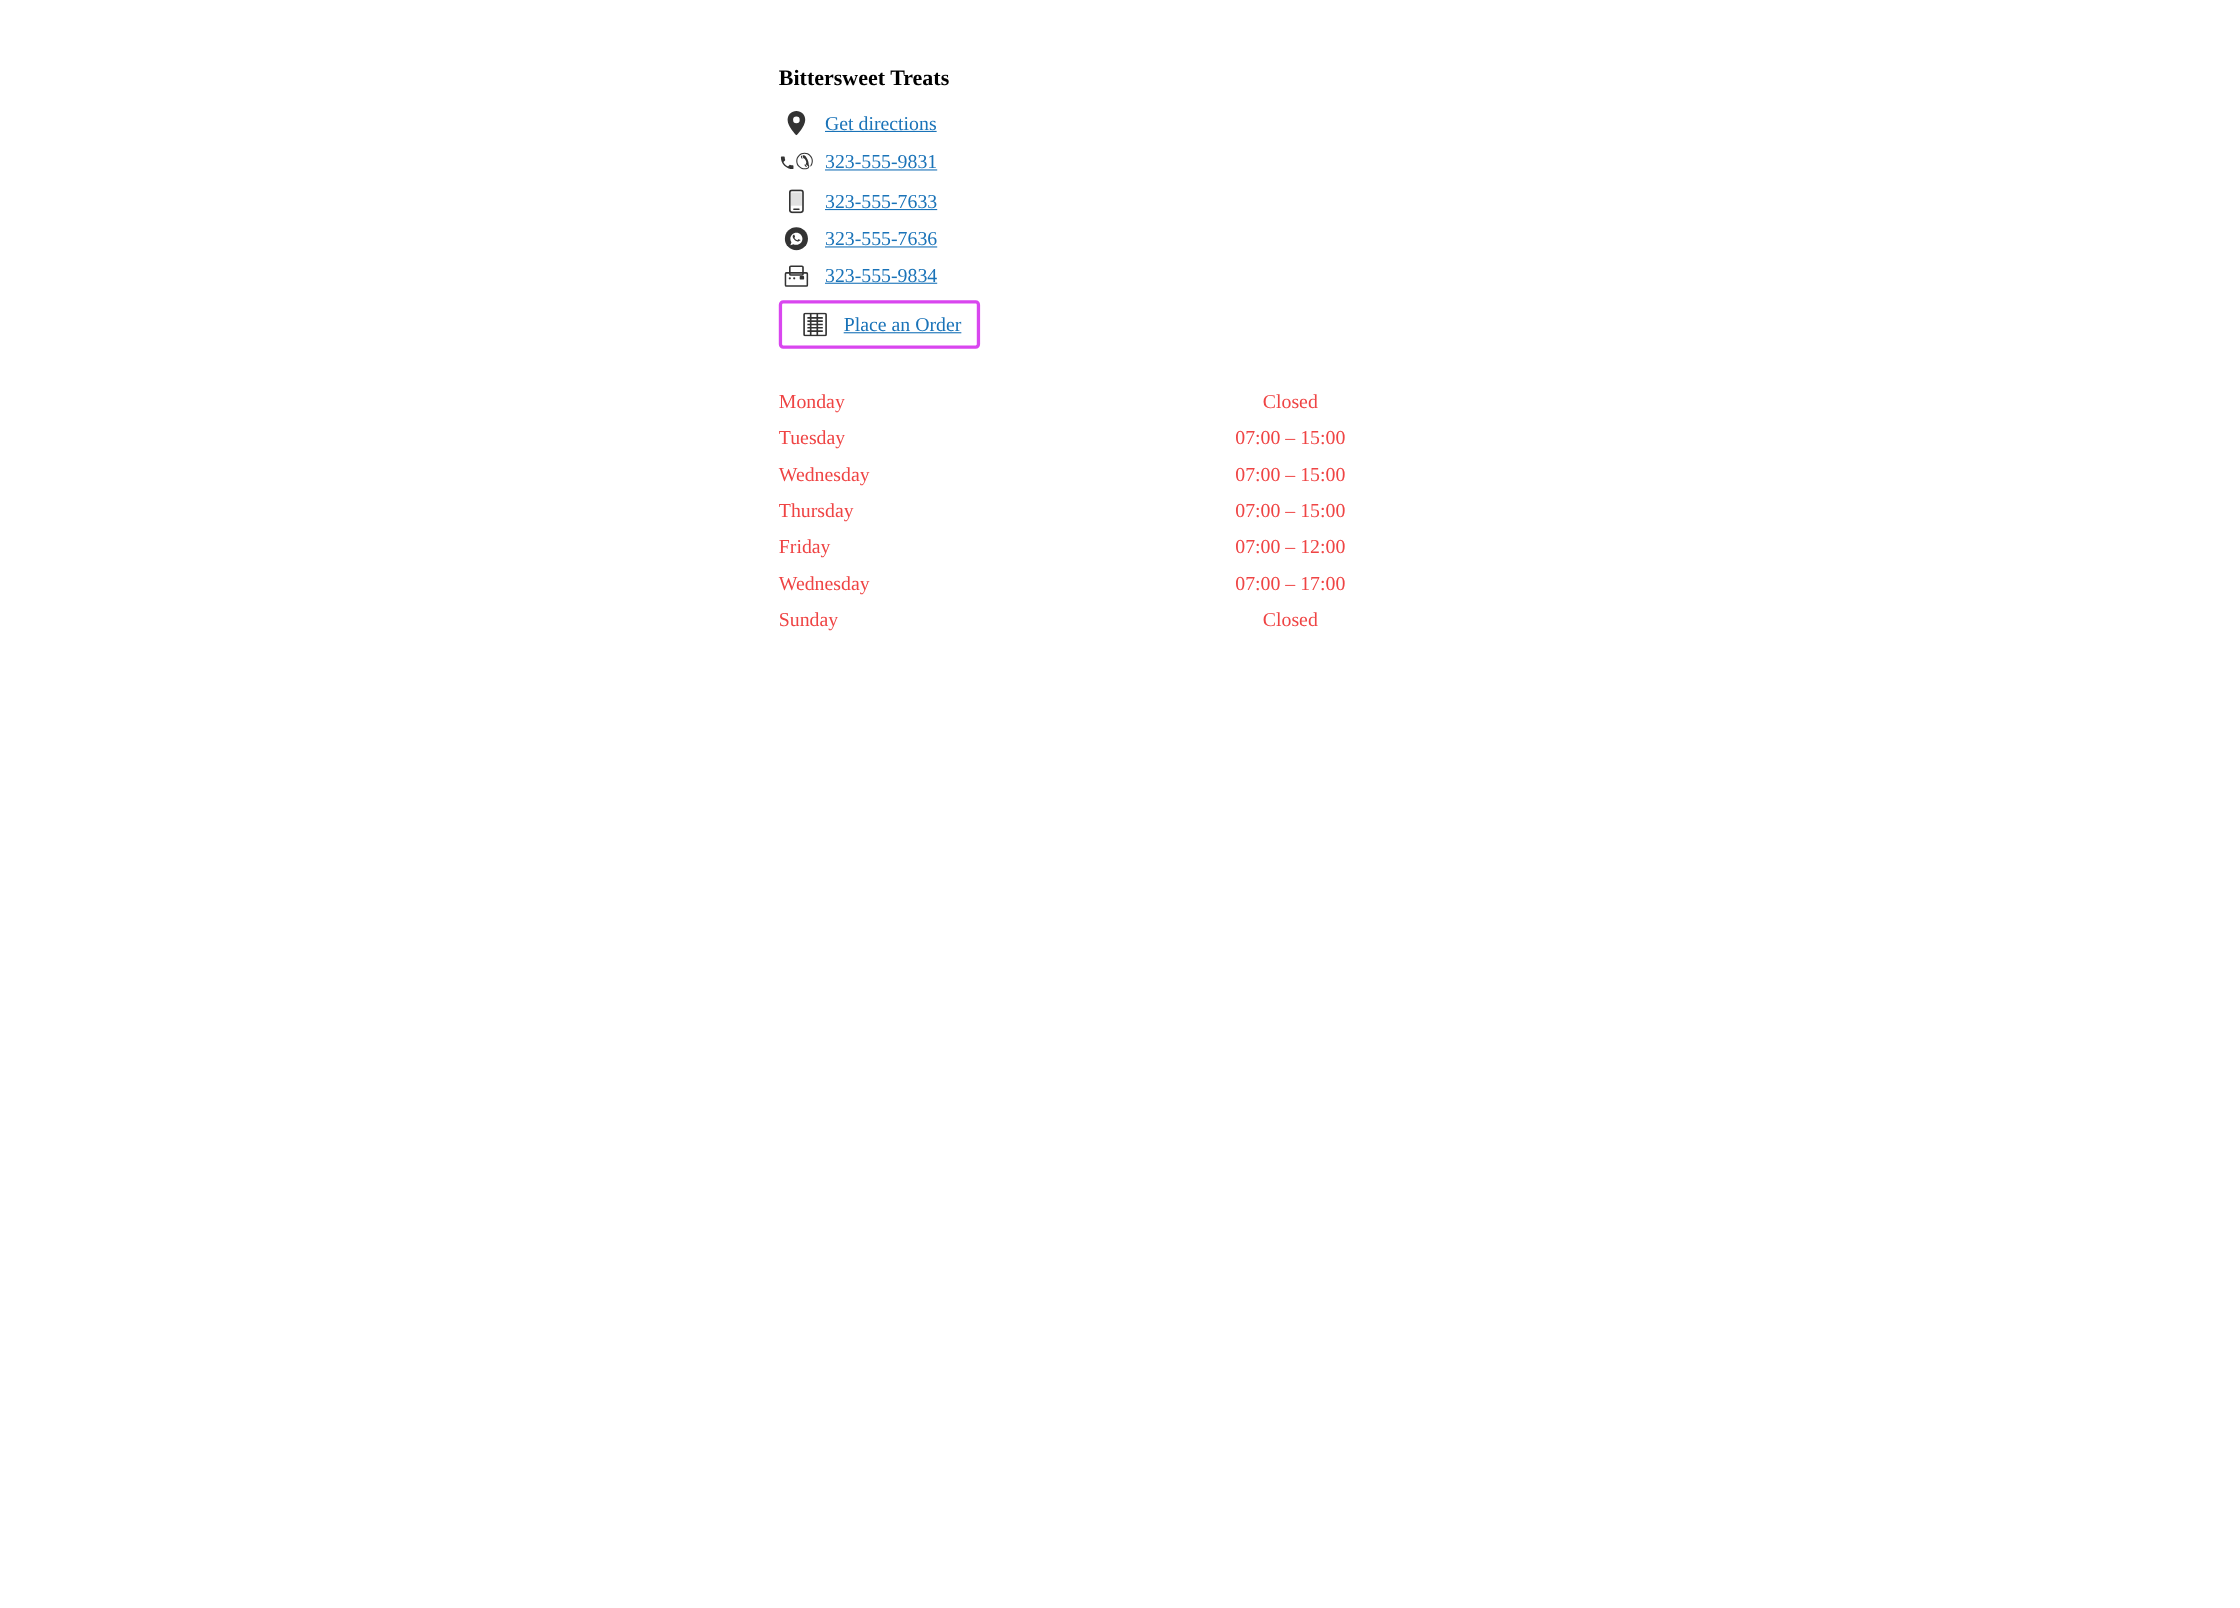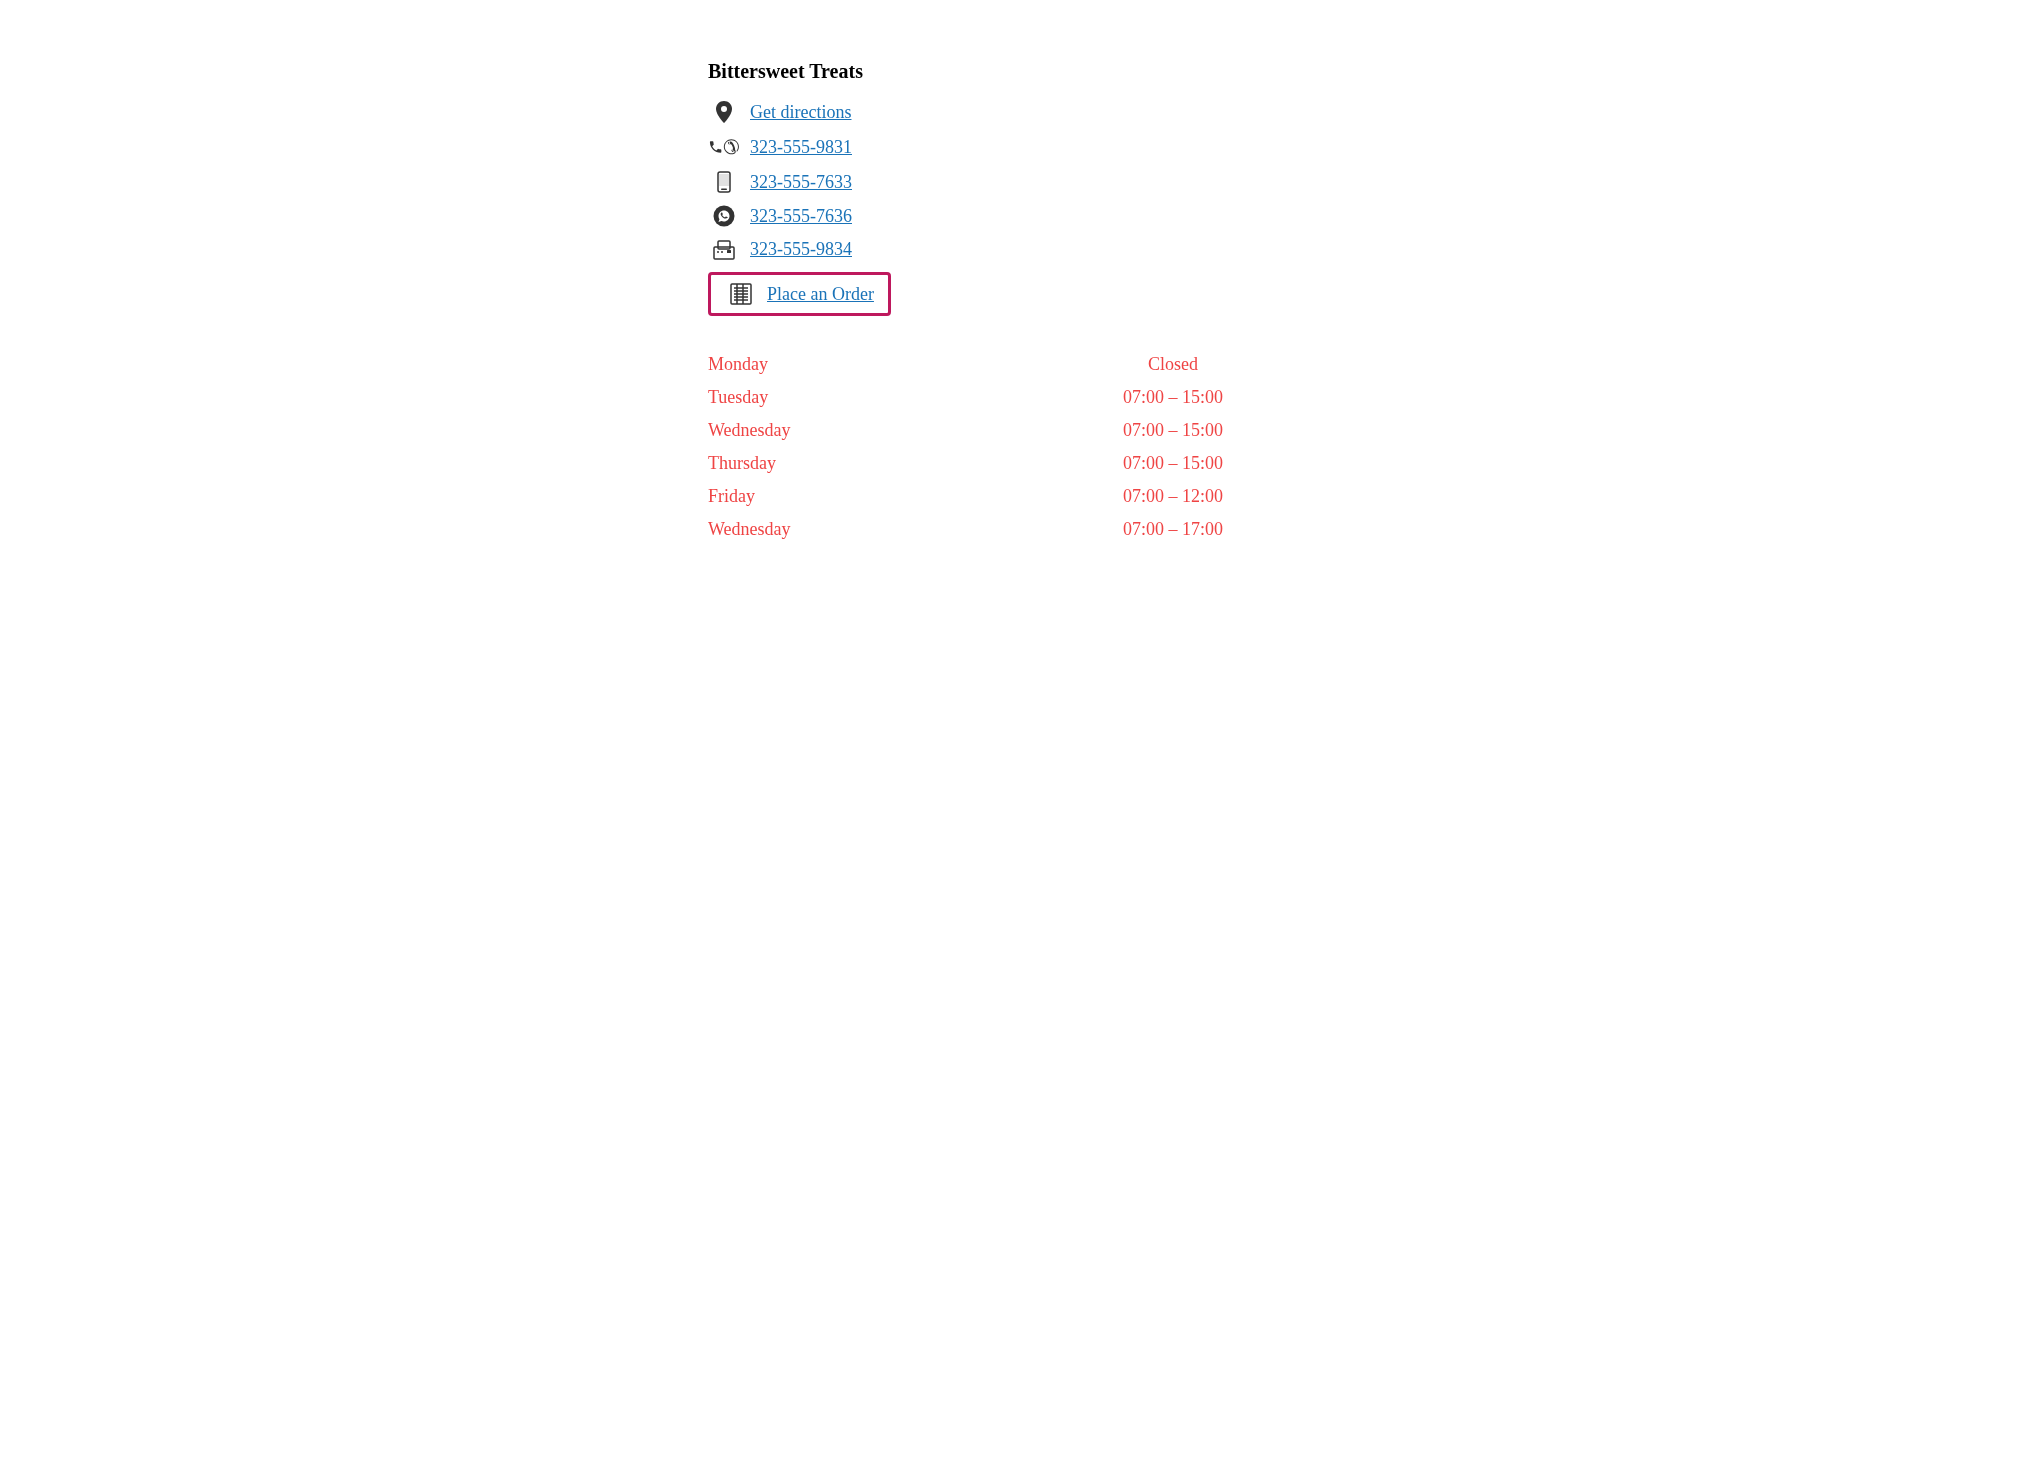--- a/index.html
+++ b/index.html
@@ -191,21 +191,21 @@
           <circle cx="5" cy="12" r="1" fill="#333"></circle>
           <circle cx="9" cy="12" r="1" fill="#333"></circle>
         </svg>
       </span>
       <a class="contact-link" href="tel:3235559834">
         <span>323-555-9834</span>
       </a>
     </li>
 
     <li class="place-order-item">
-      <div class="place-order-wrapper" style="border: 3px solid #be185d; border-radius: 4px; padding: 8px 14px; display: inline-flex; align-items: center;">
+      <div class="place-order-wrapper" style="border: 3px solid #d946ef; border-radius: 4px; padding: 8px 14px; display: inline-flex; align-items: center;">
         <span class="contact-icon" style="margin-right:10px;">
           <svg width="22" height="22" viewBox="0 0 22 22" xmlns="http://www.w3.org/2000/svg">
             <rect x="1" y="1" width="20" height="20" rx="1" fill="none" stroke="#333" stroke-width="1.5"></rect>
             <line x1="4" y1="5" x2="18" y2="5" stroke="#333" stroke-width="1.5"></line>
             <line x1="4" y1="8" x2="18" y2="8" stroke="#333" stroke-width="1.5"></line>
             <line x1="4" y1="11" x2="18" y2="11" stroke="#333" stroke-width="1.5"></line>
             <line x1="4" y1="14" x2="18" y2="14" stroke="#333" stroke-width="1.5"></line>
             <line x1="4" y1="17" x2="18" y2="17" stroke="#333" stroke-width="1.5"></line>
             <line x1="7" y1="1" x2="7" y2="21" stroke="#333" stroke-width="1.5"></line>
             <line x1="13" y1="1" x2="13" y2="21" stroke="#333" stroke-width="1.5"></line>
@@ -241,17 +241,21 @@
             <td>07:00 – 15:00</td>
           </tr>
           <tr>
             <td>Friday</td>
             <td>07:00 – 12:00</td>
           </tr>
           <tr>
             <td>Wednesday</td>
             <td>07:00 – 17:00</td>
           </tr>
+          <tr>
+            <td>Sunday</td>
+            <td>Closed</td>
+          </tr>
         </tbody>
     </table>
   </div>
 
 </div>
 
 </body></html>

